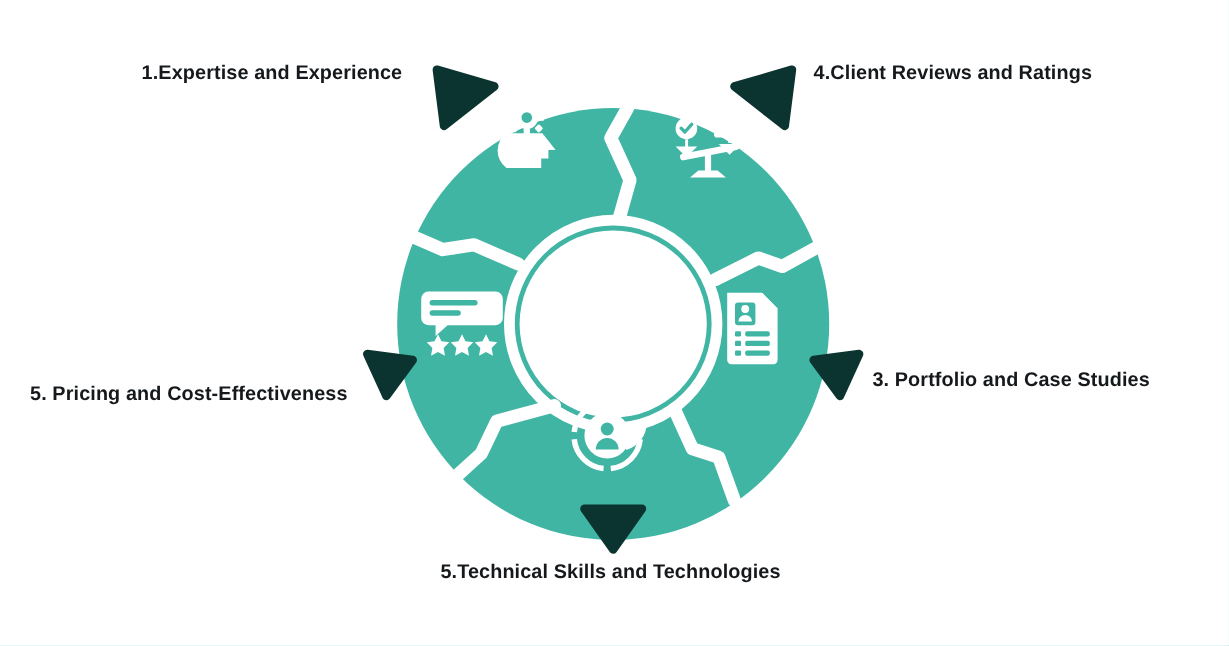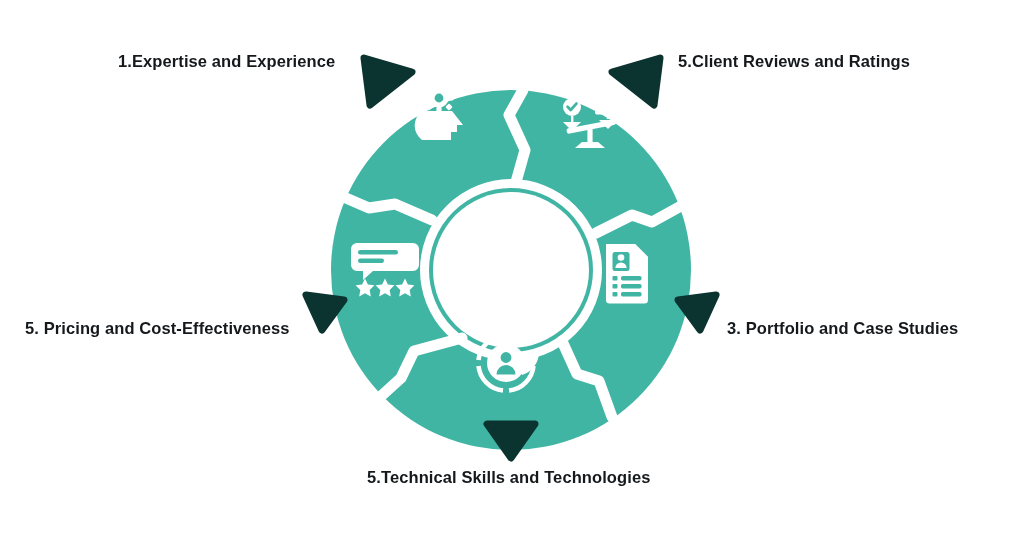--- a/index.html
+++ b/index.html
@@ -26,21 +26,21 @@
     position: absolute;
     font-size: 16.5px;
     font-weight: 600;
     letter-spacing: .1px;
     color: #15191c;
     white-space: nowrap;
     line-height: 1.2;
   }
   #label-1 { left: 118px; top: 52px; }
   #label-2 { left: 678px; top: 52px; }
-  #label-3 { left: 727px; top: 319px; }
+  #label-3 { left: 727px; top: 308px; }
   #label-4 { left: 367px; top: 468px; }
   #label-5 { left: 25px;  top: 319px; }
 
   #donut-chart {
     position: absolute;
     left: 0;
     top: 0;
   }
 </style>
 </head>
@@ -197,21 +197,21 @@
       <g fill="#FFFFFF">
         <path d="M -20 13.5 L -17.1 19.4 L -10.6 20.3 L -15.3 24.9 L -14.2 31.4 L -20 28.3 L -25.8 31.4 L -24.7 24.9 L -29.4 20.3 L -22.9 19.4 Z"></path>
         <path d="M 0 13.5 L 2.9 19.4 L 9.4 20.3 L 4.7 24.9 L 5.8 31.4 L 0 28.3 L -5.8 31.4 L -4.7 24.9 L -9.4 20.3 L -2.9 19.4 Z"></path>
         <path d="M 20 13.5 L 22.9 19.4 L 29.4 20.3 L 24.7 24.9 L 25.8 31.4 L 20 28.3 L 14.2 31.4 L 15.3 24.9 L 10.6 20.3 L 17.1 19.4 Z"></path>
       </g>
     </g>
   </svg>
 
   <div class="label" id="label-1">1.Expertise and Experience</div>
 
-  <div class="label" id="label-2">5.Client Reviews and Ratings</div>
+  <div class="label" id="label-2">4.Client Reviews and Ratings</div>
 
   <div class="label" id="label-3">3.  Portfolio and Case Studies</div>
 
   <div class="label" id="label-4">5.Technical Skills and Technologies</div>
 
   <div class="label" id="label-5">5.  Pricing and Cost-Effectiveness</div>
 
 </div>
 
 </body></html>

